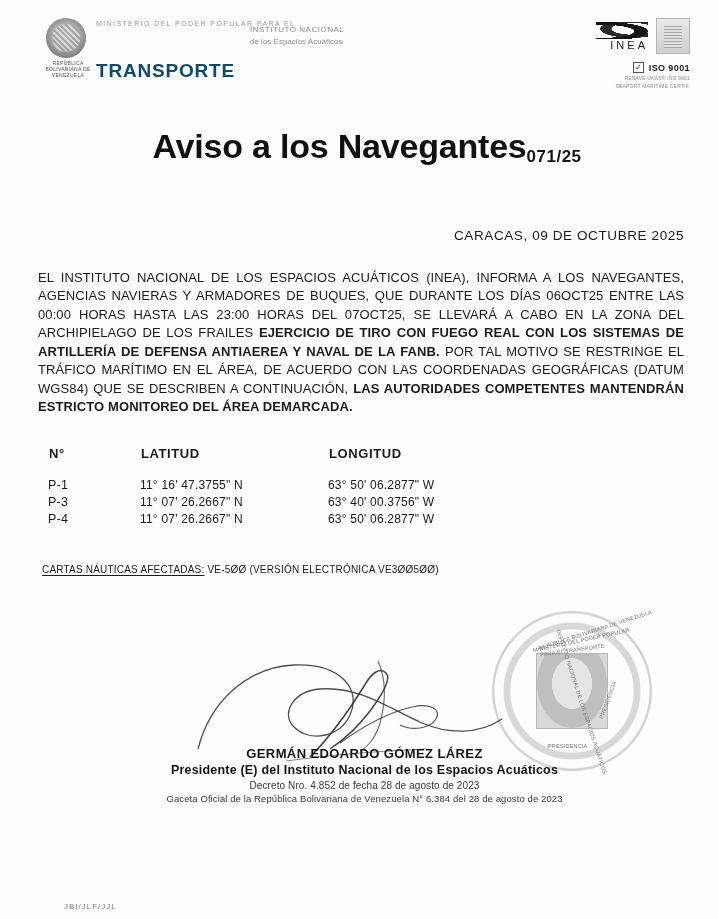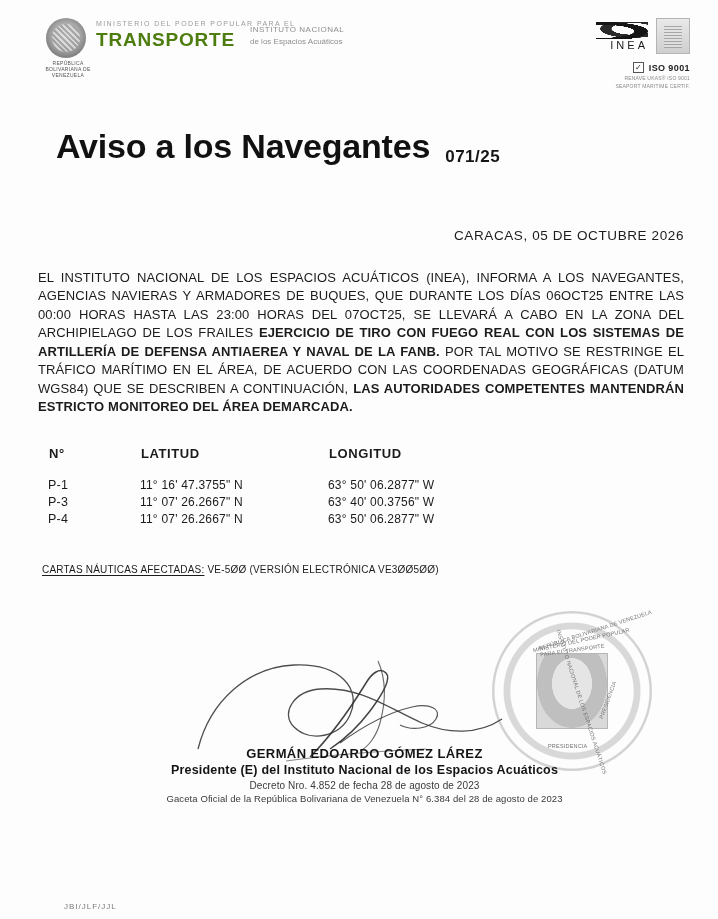--- a/index.html
+++ b/index.html
@@ -71,21 +71,22 @@
     font-size: 7px;
     color: #9a9a9a;
     letter-spacing: 1.4px;
     filter: blur(.4px);
     margin-bottom: 2px;
   }
   .ministry-big {
     font-size: 19px;
     font-weight: bold;
     letter-spacing: .8px;
-    color: #4d7c0f;
+    color: #0c4a6e;
+    margin-top: 31px;
   }
   .hdr-subtitle {
     position: absolute;
     left: 250px;
     top: 24px;
     font-size: 8px;
     color: #8e8e8e;
     line-height: 1.5;
     filter: blur(.35px);
   }
@@ -163,22 +164,21 @@
     text-align: right;
     filter: blur(.3px);
   }
 
   
   .title-row {
     margin-top: 22px;
     padding: 0 18px 0 56px;
     display: flex;
     align-items: baseline;
-    justify-content: flex-start;
-    gap: 15px;
+    justify-content: center;
   }
   .doc-title {
     font-size: 34px;
     font-weight: bold;
     letter-spacing: -0.2px;
     color: #111;
   }
   .doc-number {
     font-size: 17px;
     font-weight: bold;
@@ -385,21 +385,21 @@
       <div class="iso-sub">RENAVE  UKAS® ISO 9001</div>
       <div class="iso-sub">SEAPORT MARITIME CERTIF.</div>
     </div>
   </div>
 
   <div class="title-row">
     <div class="doc-title">Aviso a los Navegantes</div>
     <div class="doc-number">071/25</div>
   </div>
 
-  <div class="placedate">CARACAS, 05 DE OCTUBRE 2026</div>
+  <div class="placedate">CARACAS, 09 DE OCTUBRE 2025</div>
 
   <div class="body-text">
     <span>EL INSTITUTO NACIONAL DE LOS ESPACIOS ACUÁTICOS (INEA), INFORMA A LOS NAVEGANTES, AGENCIAS NAVIERAS Y ARMADORES DE BUQUES, QUE DURANTE LOS DÍAS 06OCT25 ENTRE LAS 00:00 HORAS HASTA LAS 23:00 HORAS DEL 07OCT25, SE LLEVARÁ A CABO EN LA ZONA DEL ARCHIPIELAGO DE LOS FRAILES </span><b>EJERCICIO DE TIRO CON FUEGO REAL CON LOS SISTEMAS DE ARTILLERÍA DE DEFENSA ANTIAEREA Y NAVAL DE LA FANB.</b><span> POR TAL MOTIVO SE RESTRINGE EL TRÁFICO MARÍTIMO EN EL ÁREA, DE ACUERDO CON LAS COORDENADAS GEOGRÁFICAS (DATUM WGS84) QUE SE DESCRIBEN A CONTINUACIÓN, </span><b>LAS AUTORIDADES COMPETENTES MANTENDRÁN ESTRICTO MONITOREO DEL ÁREA DEMARCADA.</b>
   </div>
 
   <div class="coords">
     <table>
       <thead>
         <tr>
           <th class="c-n">N°</th>

